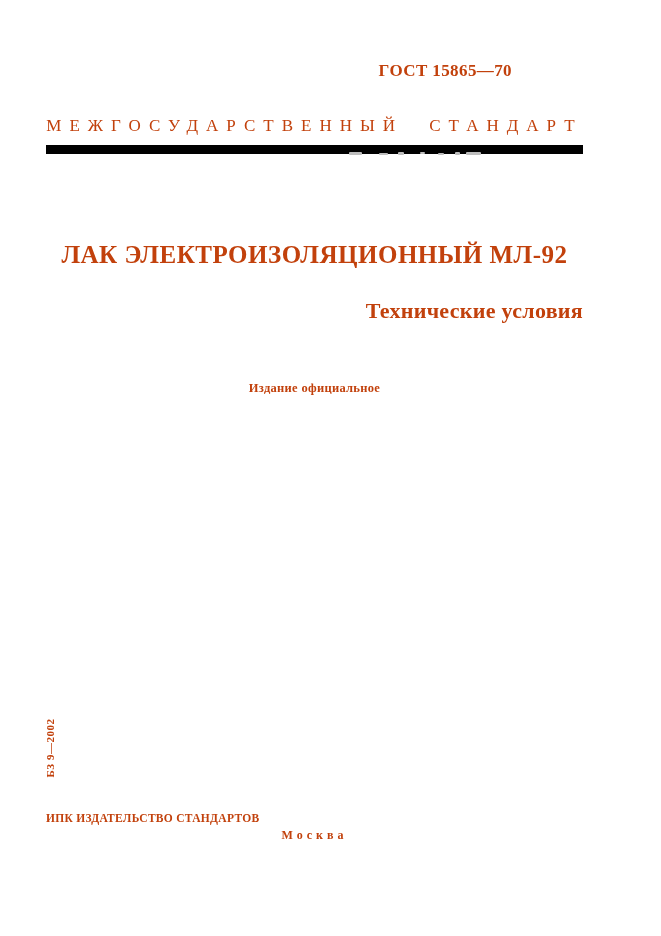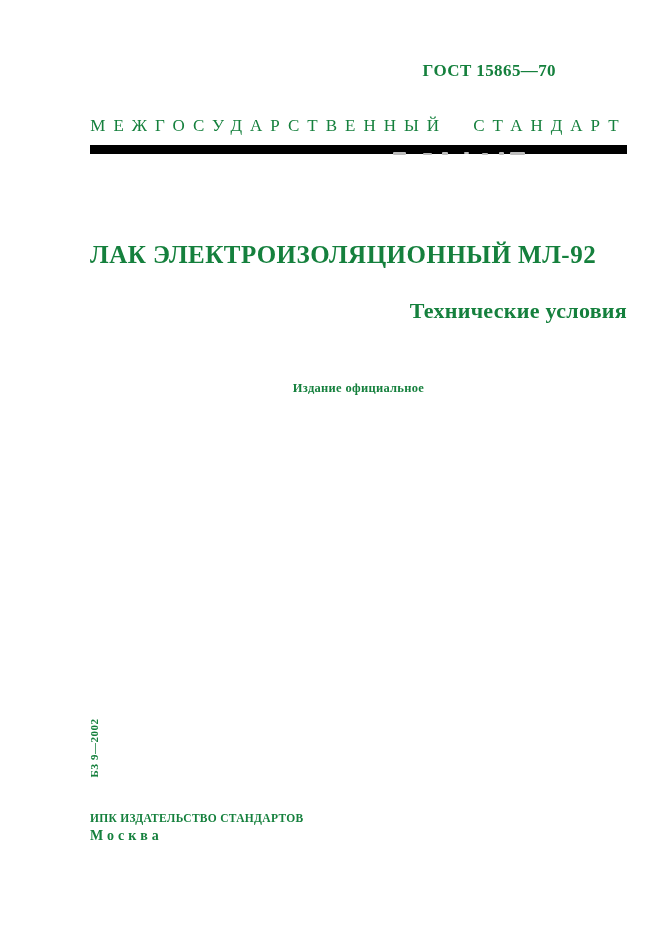--- a/index.html
+++ b/index.html
@@ -7,22 +7,21 @@
     padding: 0;
     background: #ffffff;
   }
   .page {
     position: relative;
     width: 590px;
     height: 936px;
     background: #ffffff;
     overflow: hidden;
     font-family: "Liberation Serif", "DejaVu Serif", serif;
-    color: #15803d;
-    margin-left: 44px;
+    color: #c2410c;
   }
   .doc-code {
     position: absolute;
     top: 61px;
     right: 78px;
     font-size: 17px;
     font-weight: bold;
     letter-spacing: 0.4px;
     white-space: nowrap;
   }
@@ -58,20 +57,21 @@
   .smudge-4 { left: 420px; top: 152px; width: 5px;  height: 2px; }
   .smudge-5 { left: 438px; top: 153px; width: 6px;  height: 2px; }
   .smudge-6 { left: 455px; top: 152px; width: 5px;  height: 3px; }
   .smudge-7 { left: 466px; top: 152px; width: 15px; height: 3px; }
   .title {
     position: absolute;
     top: 241px;
     left: 46px;
     width: 537px;
     margin: 0;
+    text-align: center;
     font-size: 25px;
     font-weight: bold;
     letter-spacing: 0.5px;
     white-space: nowrap;
     line-height: 1.1;
   }
   .subtitle {
     position: absolute;
     top: 299px;
     left: 46px;
@@ -114,22 +114,22 @@
     font-size: 11.5px;
     font-weight: bold;
     letter-spacing: 0.3px;
     white-space: nowrap;
   }
   .publisher-city {
     position: absolute;
     top: 828px;
     left: 46px;
     width: 537px;
-    text-align: left;
-    font-size: 14px;
+    text-align: center;
+    font-size: 12px;
     font-weight: bold;
     letter-spacing: 4px;
     white-space: nowrap;
   }
 </style>
 </head>
 <body>
 
 <div class="page">
 

